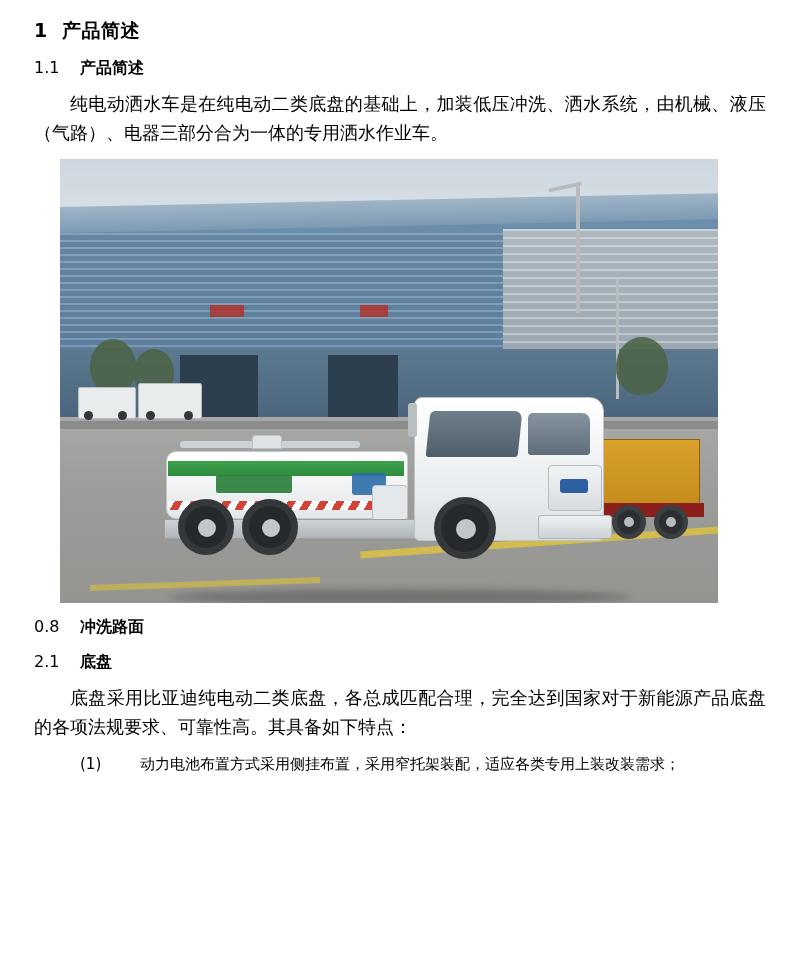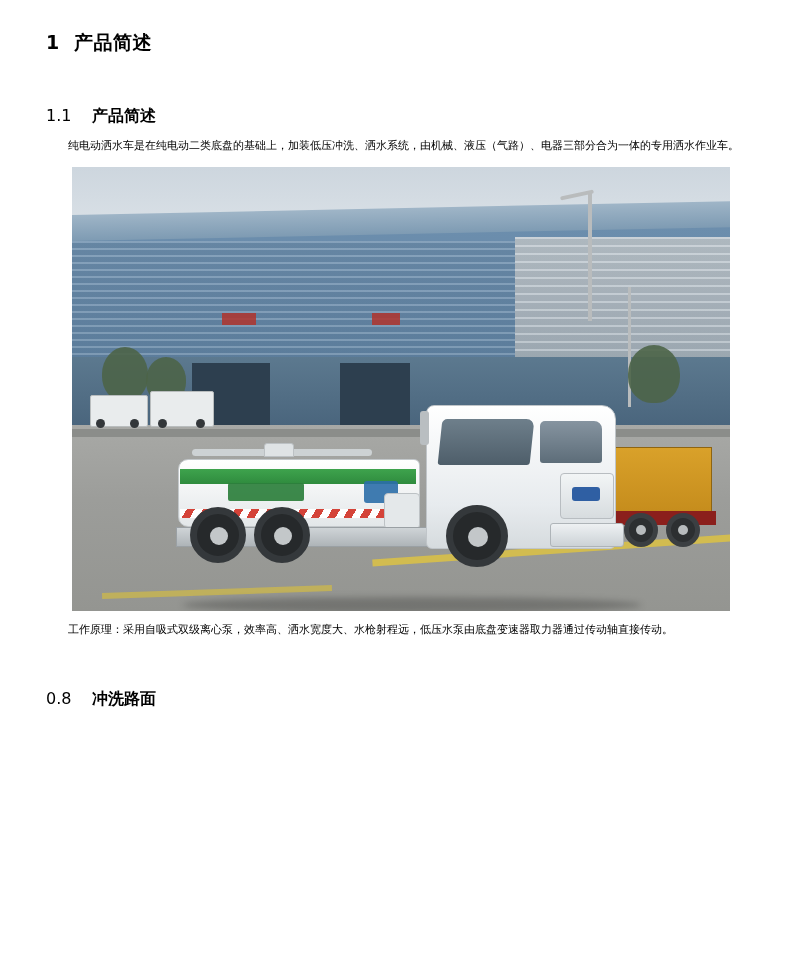--- a/index.html
+++ b/index.html
@@ -11,21 +11,21 @@
     width: 800px;
     height: 965px;
     font-family: "Liberation Serif", "DejaVu Serif", serif;
     color: #000000;
     overflow: hidden;
   }
   .page {
     position: relative;
     width: 800px;
     height: 965px;
-    padding: 16px;
+    padding: 4px;
     box-sizing: border-box;
   }
   .content {
     padding: 8px 30px 0 30px;
   }
 
   
   h1.sec {
     font-family: "DejaVu Sans", "Liberation Sans", sans-serif;
     font-size: 19px;
@@ -40,32 +40,31 @@
   h2.sub {
     font-family: "DejaVu Sans", "Liberation Sans", sans-serif;
     font-size: 16px;
     font-weight: bold;
     margin: 14px 0 2px 0;
   }
   h2.sub .num {
     display: inline-block;
     min-width: 46px;
     font-weight: normal;
-    margin-top: 36px;
   }
   h1.sec2 {
     font-family: "DejaVu Sans", "Liberation Sans", sans-serif;
     font-size: 19px;
     font-weight: bold;
     margin: 10px 0 2px 0;
   }
 
   p.body {
     font-family: "DejaVu Sans", "Liberation Sans", sans-serif;
-    font-size: 11px;
+    font-size: 18px;
     line-height: 1.62;
     margin: 10px 0 0 0;
     text-align: justify;
     text-indent: 2em;
   }
   p.item {
     font-family: "DejaVu Sans", "Liberation Sans", sans-serif;
     font-size: 15px;
     line-height: 1.6;
     margin: 10px 0 0 0;
@@ -512,25 +511,31 @@
           <div class="wheel" style="left:86px; top:130px; width:56px; height:56px;">
               <div class="hub" style="left:13px; top:13px; width:18px; height:18px;"></div>
             </div>
           <div class="wheel" style="left:278px; top:128px; width:62px; height:62px;">
               <div class="hub" style="left:15px; top:15px; width:20px; height:20px;"></div>
             </div>
         </div>
       </div>
     </div>
 
-    <p class="body">工作原理：采用自吸式双级离心泵，效率高、洒水宽度大、水枪射程远，低压水泵由底盘变速器取力器通过传动轴直接传动。</p>
 
     <h2 class="sub">
       <span class="num">0.8</span><span>冲洗路面</span>
     </h2>
 
 
 
-
-
+    <h2 class="sub">
+      <span class="num">2.1</span><span>底盘</span>
+    </h2>
+
+    <p class="body">底盘采用比亚迪纯电动二类底盘，各总成匹配合理，完全达到国家对于新能源产品底盘的各项法规要求、可靠性高。其具备如下特点：</p>
+
+    <p class="item">
+      <span class="idx">(1)</span><span>动力电池布置方式采用侧挂布置，采用窄托架装配，适应各类专用上装改装需求；</span>
+    </p>
 
   </div>
 </div>
 
 </body></html>

